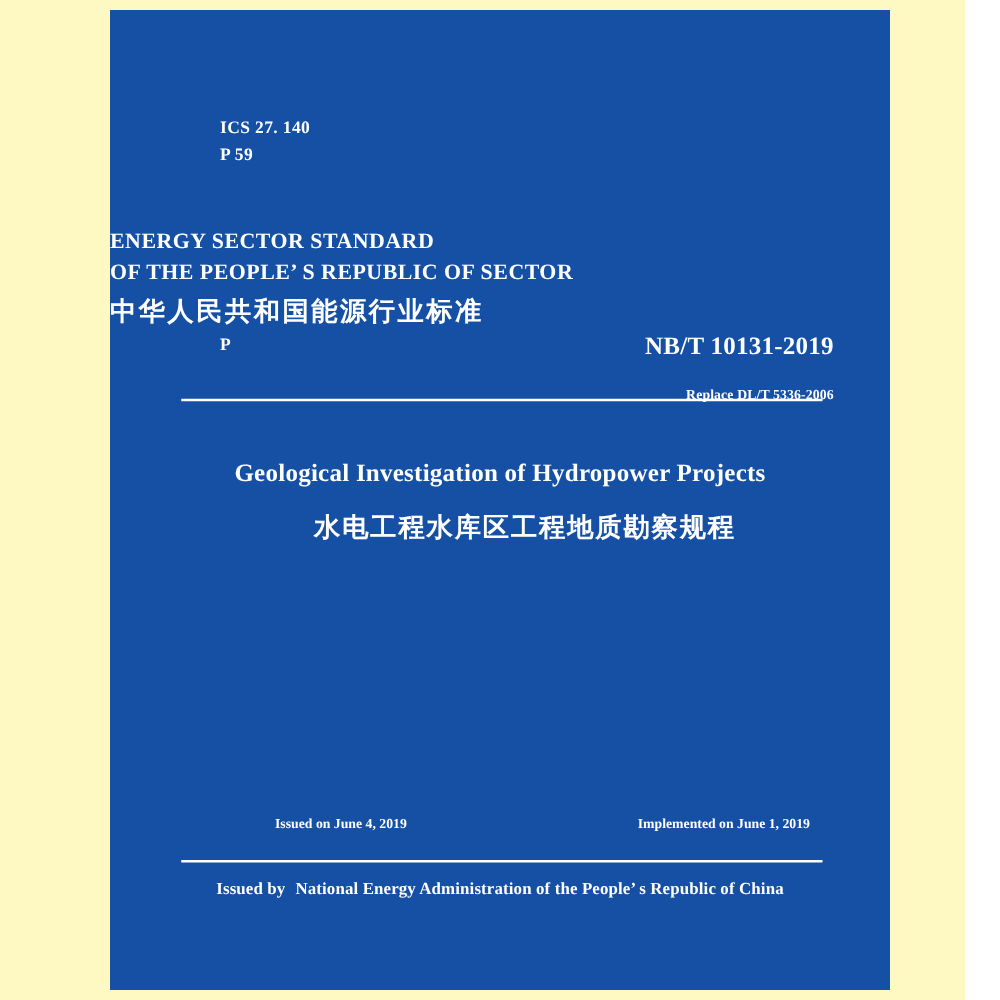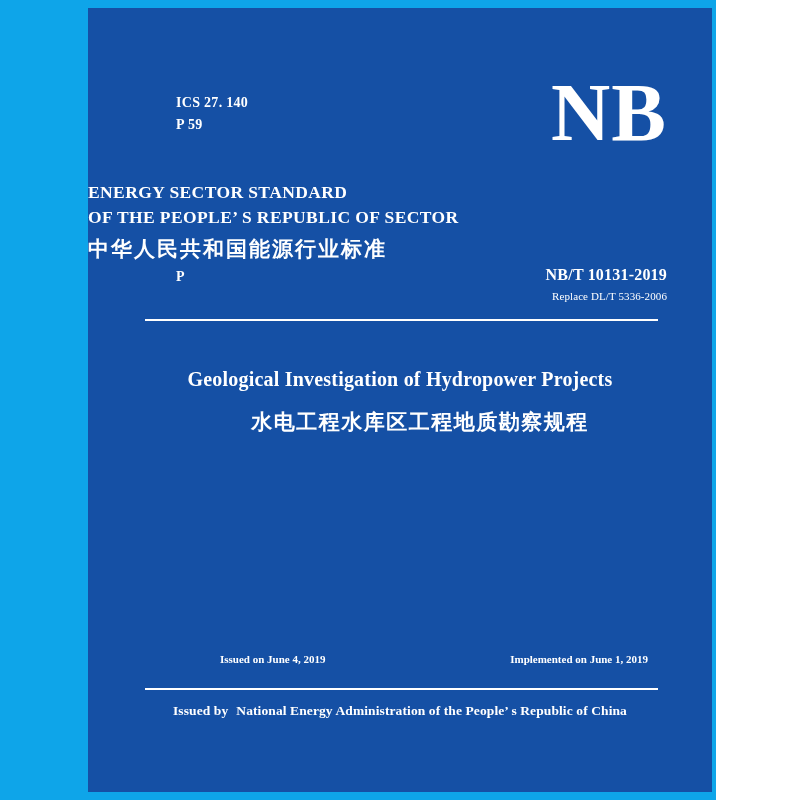--- a/index.html
+++ b/index.html
@@ -7,23 +7,23 @@
     padding: 0;
     background: #ffffff;
   }
   body {
     width: 800px;
     height: 800px;
     font-family: "Liberation Serif", serif;
   }
   .page {
     position: relative;
-    width: 716px;
+    width: 772px;
     height: 800px;
-    background: #0ea5e9;
+    background: #fef9c3;
     overflow: hidden;
   }
   .cover {
     position: absolute;
     left: 88px;
     top: 8px;
     width: 624px;
     height: 784px;
     background: #1550a5;
     color: #ffffff;
@@ -91,28 +91,28 @@
     font-size: 14px;
     font-weight: bold;
   }
   .code-right {
     position: absolute;
     right: 45px;
     top: 0;
     text-align: right;
   }
   .code-right .std-no {
-    font-size: 16px;
+    font-size: 20px;
     font-weight: bold;
     letter-spacing: 0.2px;
   }
   .code-right .replace {
     font-size: 11px;
-    font-weight: normal;
-    margin-top: 6px;
+    font-weight: bold;
+    margin-top: 21px;
     letter-spacing: 0.1px;
   }
   .rule {
     position: absolute;
     left: 57px;
     width: 513px;
     height: 2px;
     background: #ffffff;
   }
   .rule-top { top: 311px; }
@@ -178,21 +178,20 @@
 <body>
 
 <div class="page">
   <div class="cover">
 
     <div class="top-row">
       <div class="ics-block">
         <div>ICS 27. 140</div>
         <div>P 59</div>
       </div>
-      <div class="nb-logo">NB</div>
     </div>
 
     <div class="heading">
       <div class="en1">ENERGY SECTOR STANDARD</div>
       <div class="en2">OF THE PEOPLE’ S REPUBLIC OF SECTOR</div>
       <div class="cn">中华人民共和国能源行业标准</div>
     </div>
 
     <div class="code-row">
       <div class="code-left">P</div>

